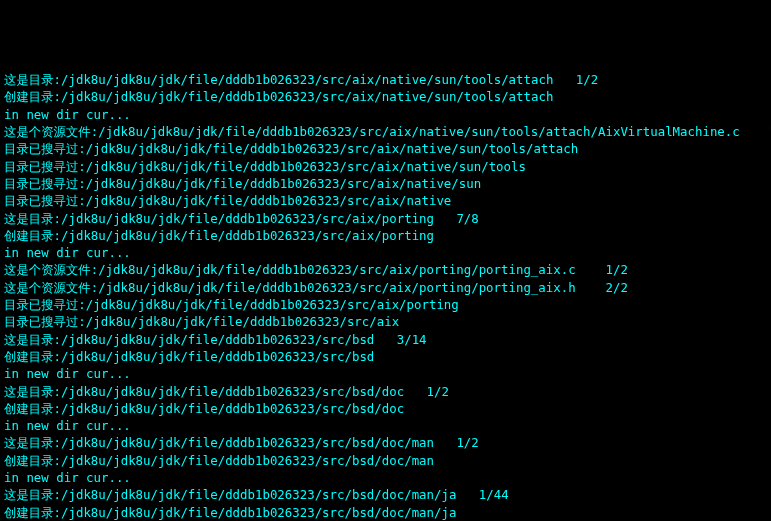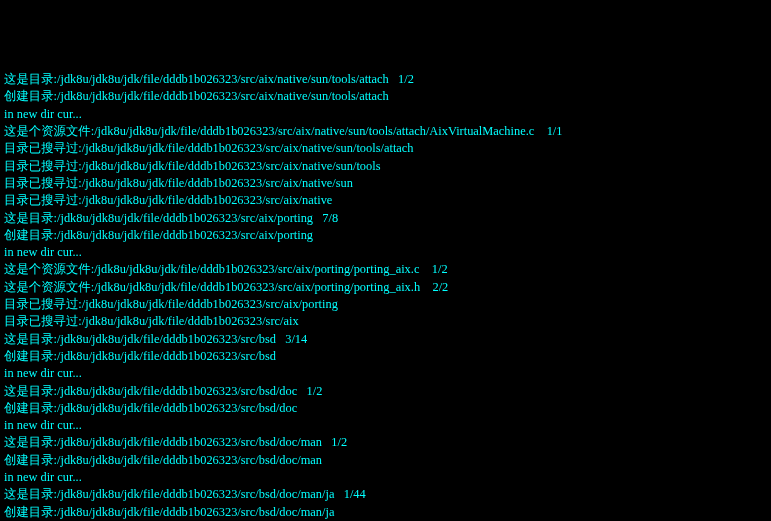--- a/index.html
+++ b/index.html
@@ -9,21 +9,21 @@
     color: #00ffff;
     font-family: "NSimSun", "SimSun", "Consolas", monospace;
     font-size: 12.4px;
     line-height: 17.3px;
     width: 771px;
     height: 521px;
     box-sizing: border-box;
     overflow: hidden;
     white-space: pre;
   }
-  .line { display: block; font-family: Liberation Serif, serif; }
+  .line { display: block; }
 </style>
 </head>
 <body>
 
 
 
 <div id="terminal"><span class="line">这是目录:/jdk8u/jdk8u/jdk/file/dddb1b026323/src/aix/native/sun/tools/attach   1/2</span><span class="line">创建目录:/jdk8u/jdk8u/jdk/file/dddb1b026323/src/aix/native/sun/tools/attach</span><span class="line">in new dir cur...</span><span class="line">这是个资源文件:/jdk8u/jdk8u/jdk/file/dddb1b026323/src/aix/native/sun/tools/attach/AixVirtualMachine.c    1/1</span><span class="line">目录已搜寻过:/jdk8u/jdk8u/jdk/file/dddb1b026323/src/aix/native/sun/tools/attach</span><span class="line">目录已搜寻过:/jdk8u/jdk8u/jdk/file/dddb1b026323/src/aix/native/sun/tools</span><span class="line">目录已搜寻过:/jdk8u/jdk8u/jdk/file/dddb1b026323/src/aix/native/sun</span><span class="line">目录已搜寻过:/jdk8u/jdk8u/jdk/file/dddb1b026323/src/aix/native</span><span class="line">这是目录:/jdk8u/jdk8u/jdk/file/dddb1b026323/src/aix/porting   7/8</span><span class="line">创建目录:/jdk8u/jdk8u/jdk/file/dddb1b026323/src/aix/porting</span><span class="line">in new dir cur...</span><span class="line">这是个资源文件:/jdk8u/jdk8u/jdk/file/dddb1b026323/src/aix/porting/porting_aix.c    1/2</span><span class="line">这是个资源文件:/jdk8u/jdk8u/jdk/file/dddb1b026323/src/aix/porting/porting_aix.h    2/2</span><span class="line">目录已搜寻过:/jdk8u/jdk8u/jdk/file/dddb1b026323/src/aix/porting</span><span class="line">目录已搜寻过:/jdk8u/jdk8u/jdk/file/dddb1b026323/src/aix</span><span class="line">这是目录:/jdk8u/jdk8u/jdk/file/dddb1b026323/src/bsd   3/14</span><span class="line">创建目录:/jdk8u/jdk8u/jdk/file/dddb1b026323/src/bsd</span><span class="line">in new dir cur...</span><span class="line">这是目录:/jdk8u/jdk8u/jdk/file/dddb1b026323/src/bsd/doc   1/2</span><span class="line">创建目录:/jdk8u/jdk8u/jdk/file/dddb1b026323/src/bsd/doc</span><span class="line">in new dir cur...</span><span class="line">这是目录:/jdk8u/jdk8u/jdk/file/dddb1b026323/src/bsd/doc/man   1/2</span><span class="line">创建目录:/jdk8u/jdk8u/jdk/file/dddb1b026323/src/bsd/doc/man</span><span class="line">in new dir cur...</span><span class="line">这是目录:/jdk8u/jdk8u/jdk/file/dddb1b026323/src/bsd/doc/man/ja   1/44</span><span class="line">创建目录:/jdk8u/jdk8u/jdk/file/dddb1b026323/src/bsd/doc/man/ja</span><span class="line">in new dir cur...</span></div>
 
 
 

